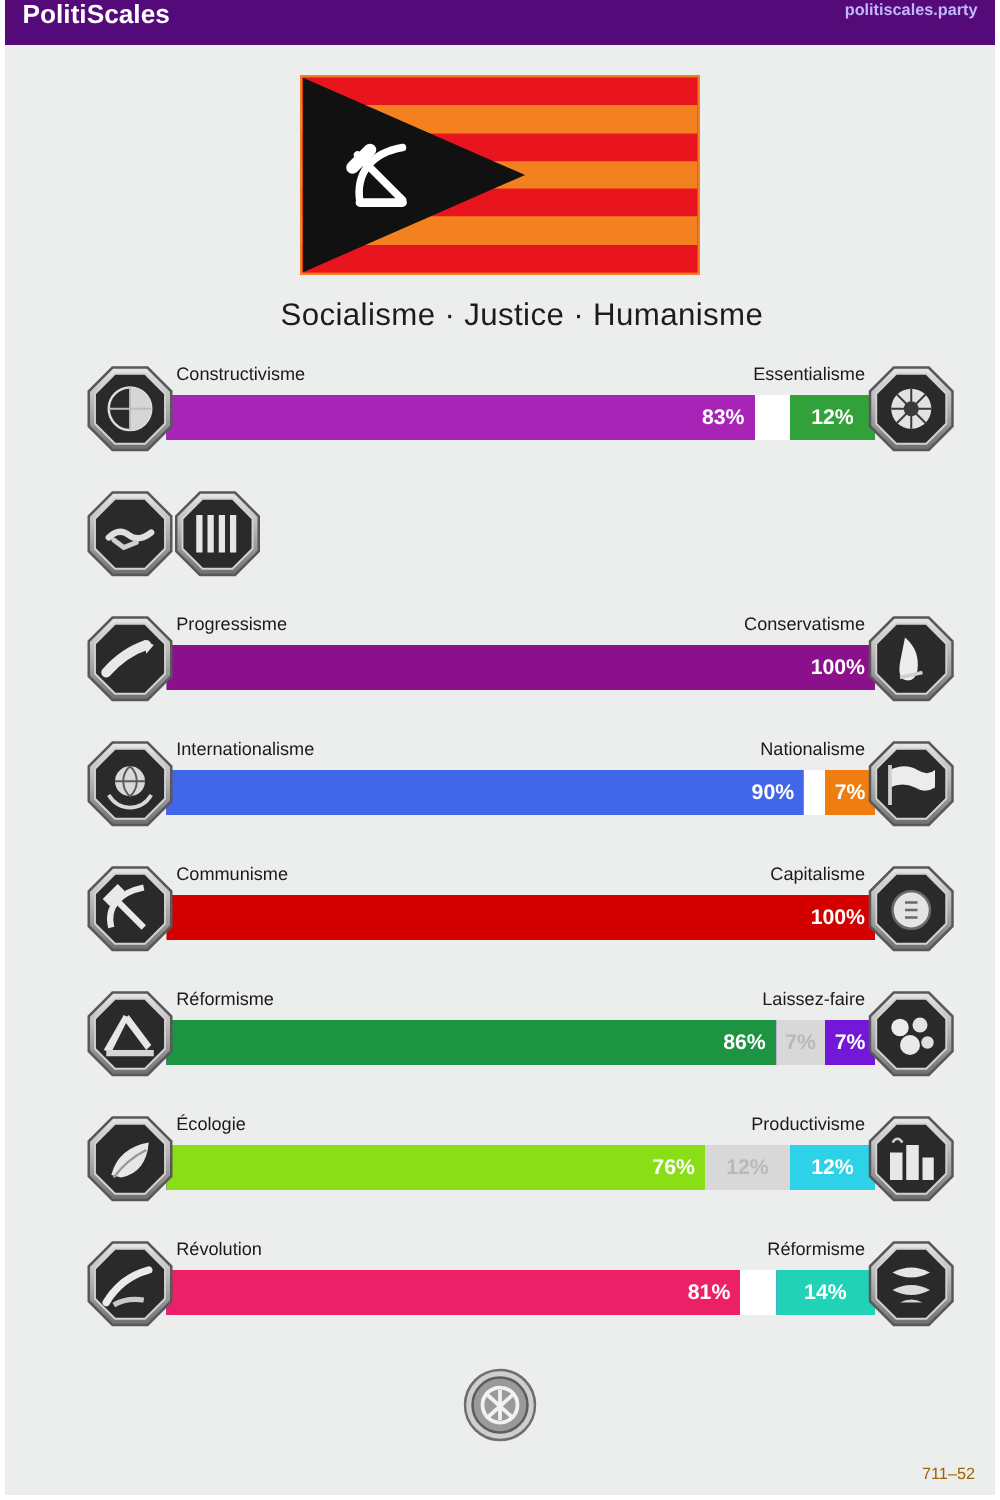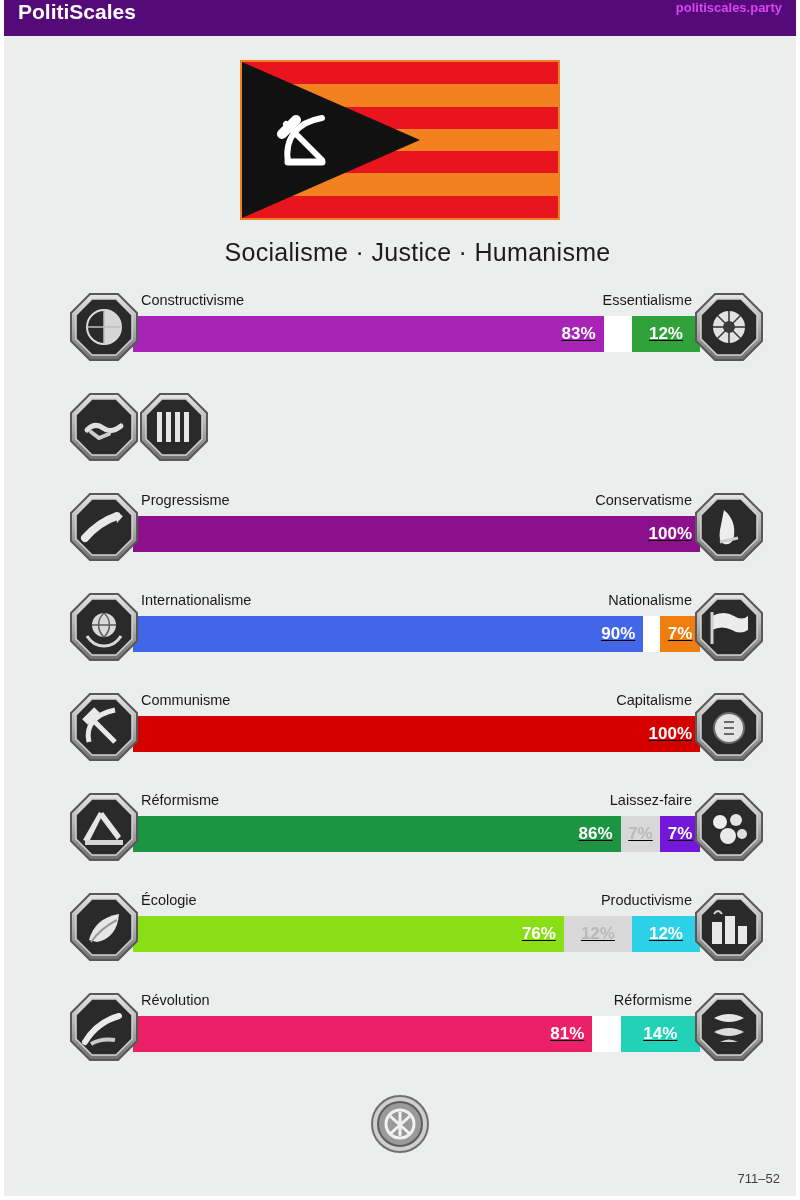--- a/index.html
+++ b/index.html
@@ -34,21 +34,21 @@
     padding: 0 14px;
     box-sizing: border-box;
   }
   .brand {
     color: #ffffff;
     font-size: 21px;
     font-weight: bold;
     letter-spacing: 0px;
   }
   .site {
-    color: #d946ef;
+    color: #c4b5fd;
     font-size: 13px;
     font-weight: bold;
   }
 
   
   .flag-wrap {
     display: flex;
     justify-content: center;
     margin-top: 24px;
   }
@@ -132,21 +132,20 @@
   }
   .bar {
     position: absolute;
     left: 0;
     right: 0;
     top: 24px;
     height: 36px;
     background: #6d28d9;
     display: flex;
     overflow: hidden;
-    text-decoration: underline;
   }
   .seg {
     height: 100%;
     display: flex;
     align-items: center;
     box-sizing: border-box;
     font-size: 17px;
     font-weight: bold;
     color: #ffffff;
     white-space: nowrap;
@@ -181,21 +180,21 @@
     transform: translateX(-50%);
     top: 8px;
     width: 60px;
     height: 60px;
   }
   .serial {
     position: absolute;
     right: 16px;
     bottom: 10px;
     font-size: 13px;
-    color: #404040;
+    color: #a16207;
   }
 
   svg { display: block; }
 </style>
 </head>
 <body>
 
 <div class="page">
 
   <div class="header">

